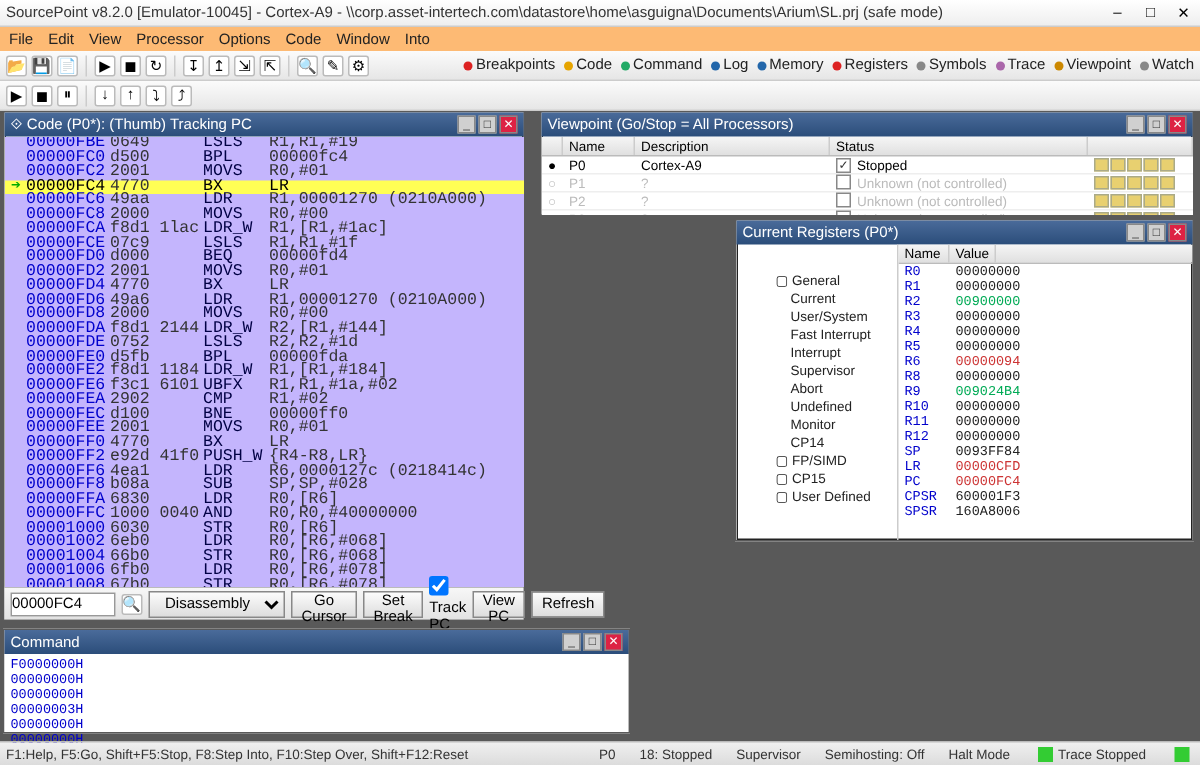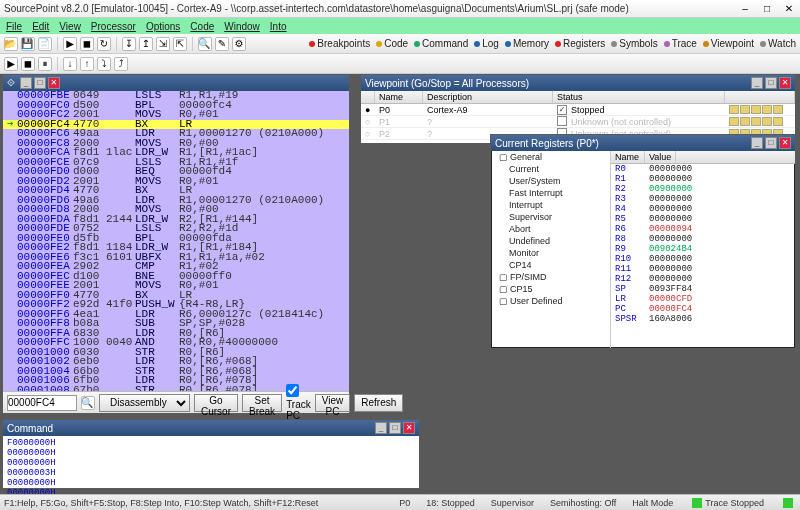--- a/index.html
+++ b/index.html
@@ -1,21 +1,21 @@
 <!DOCTYPE html>
 <html><head>
 <meta charset="utf-8">
 <style>
   * { box-sizing: border-box; margin: 0; padding: 0; }
   body { font-family: Tahoma, Arial, sans-serif; font-size: 10px; background: #f0f0f0; width: 800px; height: 510px; overflow: hidden; }
   .titlebar { height: 18px; background: linear-gradient(#fff,#eee); border-bottom: 1px solid #ccc; display: flex; align-items: center; padding: 0 4px; font-size: 10px; }
   .titlebar .title { flex: 1; color: #333; }
   .winbtns { display: flex; gap: 8px; }
   .winbtn { width: 14px; height: 12px; text-align: center; cursor: default; }
-  .menubar { height: 16px; background: #86efac; display: flex; gap: 10px; padding: 0 6px; align-items: center; font-size: 10px; color: #222; text-decoration: underline; }
+  .menubar { height: 16px; background: #fdba74; display: flex; gap: 10px; padding: 0 6px; align-items: center; font-size: 10px; color: #222; }
   .menubar span { cursor: default; }
   .toolbar1, .toolbar2 { height: 20px; background: linear-gradient(#fbfbfb,#e6e6e6); border-bottom: 1px solid #ccc; display: flex; align-items: center; gap: 3px; padding: 0 4px; font-size: 10px; white-space: nowrap; }
   .tbtn { width: 14px; height: 14px; background: #fff; border: 1px solid #bbb; border-radius: 2px; display: inline-flex; align-items: center; justify-content: center; }
   .tsep { width: 1px; height: 14px; background: #ccc; margin: 0 2px; }
   .rlabel { display: inline-flex; align-items: center; gap: 2px; color: #222; }
   .rlabel .dot { width: 6px; height: 6px; border-radius: 50%; }
   .workspace { position: absolute; top: 74px; bottom: 16px; left: 0; right: 0; background: #595959; }
   .pane { position: absolute; background: #fff; border: 1px solid #5a5a5a; box-shadow: 0 0 0 1px #222 inset; }
   .pane-title { height: 16px; background: linear-gradient(#4a6b9a,#2b4d7a); color: #fff; font-size: 10px; display: flex; align-items: center; padding: 0 4px; }
   .pane-title .tt { flex: 1; }
@@ -36,21 +36,21 @@
   .code-foot label { font-size: 10px; }
   .view-body { position: absolute; top: 16px; bottom: 0; left: 0; right: 0; background: #fff; overflow: auto; }
   .view-hdr { display: flex; background: linear-gradient(#f5f5f5,#e0e0e0); border-bottom: 1px solid #bbb; font-size: 9px; }
   .view-hdr span { border-right: 1px solid #ccc; padding: 1px 4px; }
   .view-row { display: flex; font-size: 9px; border-bottom: 1px solid #eee; height: 12px; align-items: center; }
   .view-row span { padding: 0 4px; }
   .view-row .icons { display:flex; gap:1px; }
   .view-row .icons i { width:10px; height:9px; background:#e8d070; border:1px solid #aa8; }
   .dim { color: #bbb; }
   .reg-body { position: absolute; top: 16px; bottom: 0; left: 0; right: 0; display: flex; font-size: 9px; }
-  .reg-tree { width: 120px; border-right: 1px solid #ccc; padding: 0; overflow: hidden; }
+  .reg-tree { width: 108px; border-right: 1px solid #ccc; padding: 18px; overflow: hidden; }
   .reg-tree .node { padding: 1px 0 1px 8px; color: #222; white-space: nowrap; }
   .reg-tree .sub { padding-left: 18px; }
   .reg-list { flex: 1; overflow: auto; }
   .reg-hdr { display: flex; background: linear-gradient(#f5f5f5,#e0e0e0); border-bottom: 1px solid #bbb; }
   .reg-hdr span { padding: 1px 4px; border-right: 1px solid #ccc; }
   .reg-row { display: flex; line-height: 10px; }
   .reg-row span { padding: 0 4px; font-family: "Courier New", monospace; }
   .reg-row .rn { width: 34px; color: #0000cc; }
   .reg-row .rv { color: #222; }
   .reg-row .rv.chg { color: #c33; }
@@ -126,20 +126,21 @@
   <span class="tbtn">↑</span>
   <span class="tbtn">⤵</span>
   <span class="tbtn">⤴</span>
 </div>
 
 <div class="workspace">
 
   <div class="pane" style="left:2px; top:0; width:348px; height:340px;">
     <div class="pane-title">
       <span style="margin-right:3px">⟐</span>
+      <span class="tt">Code (P0*): (Thumb) Tracking PC</span>
       <span class="pb">_</span>
       <span class="pb">□</span>
       <span class="pb red">✕</span>
     </div>
     <div class="code-body" id="code-body"><div class="code-row"><span class="arrowcol"></span><span class="addr">00000FBE</span><span class="raw">0649</span><span class="mn">LSLS</span><span class="op">R1,R1,#19</span></div><div class="code-row"><span class="arrowcol"></span><span class="addr">00000FC0</span><span class="raw">d500</span><span class="mn">BPL</span><span class="op">00000fc4</span></div><div class="code-row"><span class="arrowcol"></span><span class="addr">00000FC2</span><span class="raw">2001</span><span class="mn">MOVS</span><span class="op">R0,#01</span></div><div class="code-row hl"><span class="arrowcol">➔</span><span class="addr">00000FC4</span><span class="raw">4770</span><span class="mn">BX</span><span class="op">LR</span></div><div class="code-row"><span class="arrowcol"></span><span class="addr">00000FC6</span><span class="raw">49aa</span><span class="mn">LDR</span><span class="op">R1,00001270 (0210A000)</span></div><div class="code-row"><span class="arrowcol"></span><span class="addr">00000FC8</span><span class="raw">2000</span><span class="mn">MOVS</span><span class="op">R0,#00</span></div><div class="code-row"><span class="arrowcol"></span><span class="addr">00000FCA</span><span class="raw">f8d1 1lac</span><span class="mn">LDR_W</span><span class="op">R1,[R1,#1ac]</span></div><div class="code-row"><span class="arrowcol"></span><span class="addr">00000FCE</span><span class="raw">07c9</span><span class="mn">LSLS</span><span class="op">R1,R1,#1f</span></div><div class="code-row"><span class="arrowcol"></span><span class="addr">00000FD0</span><span class="raw">d000</span><span class="mn">BEQ</span><span class="op">00000fd4</span></div><div class="code-row"><span class="arrowcol"></span><span class="addr">00000FD2</span><span class="raw">2001</span><span class="mn">MOVS</span><span class="op">R0,#01</span></div><div class="code-row"><span class="arrowcol"></span><span class="addr">00000FD4</span><span class="raw">4770</span><span class="mn">BX</span><span class="op">LR</span></div><div class="code-row"><span class="arrowcol"></span><span class="addr">00000FD6</span><span class="raw">49a6</span><span class="mn">LDR</span><span class="op">R1,00001270 (0210A000)</span></div><div class="code-row"><span class="arrowcol"></span><span class="addr">00000FD8</span><span class="raw">2000</span><span class="mn">MOVS</span><span class="op">R0,#00</span></div><div class="code-row"><span class="arrowcol"></span><span class="addr">00000FDA</span><span class="raw">f8d1 2144</span><span class="mn">LDR_W</span><span class="op">R2,[R1,#144]</span></div><div class="code-row"><span class="arrowcol"></span><span class="addr">00000FDE</span><span class="raw">0752</span><span class="mn">LSLS</span><span class="op">R2,R2,#1d</span></div><div class="code-row"><span class="arrowcol"></span><span class="addr">00000FE0</span><span class="raw">d5fb</span><span class="mn">BPL</span><span class="op">00000fda</span></div><div class="code-row"><span class="arrowcol"></span><span class="addr">00000FE2</span><span class="raw">f8d1 1184</span><span class="mn">LDR_W</span><span class="op">R1,[R1,#184]</span></div><div class="code-row"><span class="arrowcol"></span><span class="addr">00000FE6</span><span class="raw">f3c1 6101</span><span class="mn">UBFX</span><span class="op">R1,R1,#1a,#02</span></div><div class="code-row"><span class="arrowcol"></span><span class="addr">00000FEA</span><span class="raw">2902</span><span class="mn">CMP</span><span class="op">R1,#02</span></div><div class="code-row"><span class="arrowcol"></span><span class="addr">00000FEC</span><span class="raw">d100</span><span class="mn">BNE</span><span class="op">00000ff0</span></div><div class="code-row"><span class="arrowcol"></span><span class="addr">00000FEE</span><span class="raw">2001</span><span class="mn">MOVS</span><span class="op">R0,#01</span></div><div class="code-row"><span class="arrowcol"></span><span class="addr">00000FF0</span><span class="raw">4770</span><span class="mn">BX</span><span class="op">LR</span></div><div class="code-row"><span class="arrowcol"></span><span class="addr">00000FF2</span><span class="raw">e92d 41f0</span><span class="mn">PUSH_W</span><span class="op">{R4-R8,LR}</span></div><div class="code-row"><span class="arrowcol"></span><span class="addr">00000FF6</span><span class="raw">4ea1</span><span class="mn">LDR</span><span class="op">R6,0000127c (0218414c)</span></div><div class="code-row"><span class="arrowcol"></span><span class="addr">00000FF8</span><span class="raw">b08a</span><span class="mn">SUB</span><span class="op">SP,SP,#028</span></div><div class="code-row"><span class="arrowcol"></span><span class="addr">00000FFA</span><span class="raw">6830</span><span class="mn">LDR</span><span class="op">R0,[R6]</span></div><div class="code-row"><span class="arrowcol"></span><span class="addr">00000FFC</span><span class="raw">1000 0040</span><span class="mn">AND</span><span class="op">R0,R0,#40000000</span></div><div class="code-row"><span class="arrowcol"></span><span class="addr">00001000</span><span class="raw">6030</span><span class="mn">STR</span><span class="op">R0,[R6]</span></div><div class="code-row"><span class="arrowcol"></span><span class="addr">00001002</span><span class="raw">6eb0</span><span class="mn">LDR</span><span class="op">R0,[R6,#068]</span></div><div class="code-row"><span class="arrowcol"></span><span class="addr">00001004</span><span class="raw">66b0</span><span class="mn">STR</span><span class="op">R0,[R6,#068]</span></div><div class="code-row"><span class="arrowcol"></span><span class="addr">00001006</span><span class="raw">6fb0</span><span class="mn">LDR</span><span class="op">R0,[R6,#078]</span></div><div class="code-row"><span class="arrowcol"></span><span class="addr">00001008</span><span class="raw">67b0</span><span class="mn">STR</span><span class="op">R0,[R6,#078]</span></div></div>
     <div class="code-foot">
       <input type="text" value="00000FC4" style="">
       <span class="tbtn">🔍</span>
       <select><option>Disassembly</option></select>
       <button>Go Cursor</button>
@@ -219,21 +220,21 @@
               <i></i>
               <i></i>
               <i></i>
               <i></i>
             </span>
           </div>
         </div>
     </div>
   </div>
 
-  <div class="pane" style="left:490px; top:60px; width:306px; height:215px;">
+  <div class="pane" style="left:490px; top:72px; width:306px; height:215px;">
     <div class="pane-title">
       <span class="tt">Current Registers (P0*)</span>
       <span class="pb">_</span>
       <span class="pb">□</span>
       <span class="pb red">✕</span>
     </div>
     <div class="reg-body">
       <div class="reg-tree">
         <div class="node">▢ <span>General</span></div>
         <div id="reg-tree-items">
@@ -313,20 +314,24 @@
             </div>
             <div class="reg-row">
               <span class="rn">LR</span>
               <span class="rv chg">00000CFD</span>
             </div>
             <div class="reg-row">
               <span class="rn">PC</span>
               <span class="rv chg">00000FC4</span>
             </div>
             <div class="reg-row">
+              <span class="rn">CPSR</span>
+              <span class="rv ">600001F3</span>
+            </div>
+            <div class="reg-row">
               <span class="rn">SPSR</span>
               <span class="rv ">160A8006</span>
             </div>
           </div>
       </div>
     </div>
   </div>
 
   <div class="pane" style="left:2px; top:345px; width:418px; height:70px;">
     <div class="pane-title">
@@ -334,21 +339,21 @@
       <span class="pb">_</span>
       <span class="pb">□</span>
       <span class="pb red">✕</span>
     </div>
     <div class="cmd-body" id="cmd-body">F0000000H<br>00000000H<br>00000000H<br>00000003H<br>00000000H<br>00000000H<br><span style="color:#333">P0&gt;</span></div>
   </div>
 
 </div>
 
 <div class="statusbar">
-  <span class="sg">F1:Help,  F5:Go,  Shift+F5:Stop,  F8:Step Into,  F10:Step Watch,  Shift+F12:Reset</span>
+  <span class="sg">F1:Help,  F5:Go,  Shift+F5:Stop,  F8:Step Into,  F10:Step Over,  Shift+F12:Reset</span>
   <span class="sp"></span>
   <span class="sg">P0</span>
   <span class="sg">18: Stopped</span>
   <span class="sg">Supervisor</span>
   <span class="sg">Semihosting: Off</span>
   <span class="sg">Halt Mode</span>
   <span class="led"></span>
   <span class="sg">Trace Stopped</span>
   <span class="led"></span>
 </div>

